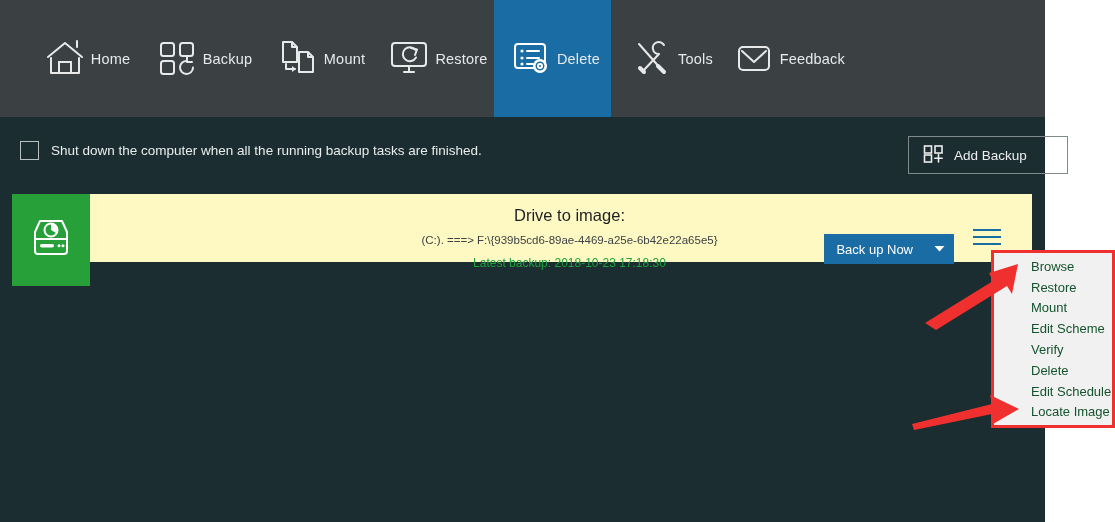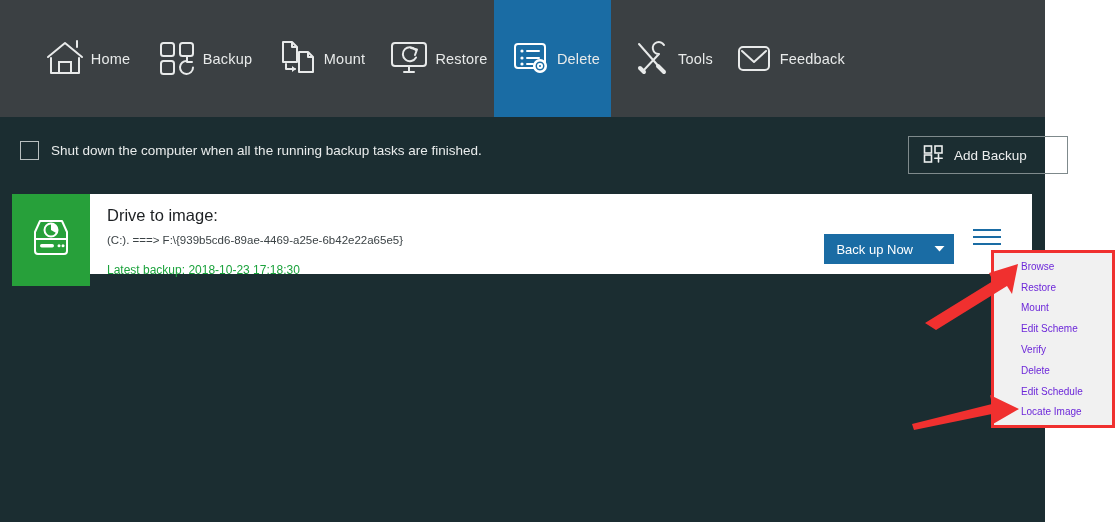--- a/index.html
+++ b/index.html
@@ -66,33 +66,34 @@
     background:transparent;
     color:#eceeee;
     display:flex; align-items:center;
     gap:9px; padding-left:14px;
     font-size:13.5px; cursor:pointer;
   }
 
   
   .card {
     position:absolute; left:12px; top:194px;
-    width:1020px; height:80px;
-    background:#ffffff;
+    width:1020px; height:68px;
+    background:#fef9c3;
     display:flex;
+    text-align:center;
   }
   .card-icon-box {
     width:78px; height:92px; background:#27a03a;
     display:flex; align-items:center; justify-content:center;
     flex:0 0 78px;
   }
   .card-body { flex:1; position:relative; padding:10px 0 0 17px; }
   .card-title { font-size:16.5px; color:#1d2023; line-height:22px; }
   .card-path  { font-size:11.5px; color:#3b4245; margin-top:7px; line-height:15px; }
-  .card-latest{ font-size:12px;   color:#1ba23c; margin-top:15px; line-height:15px; }
+  .card-latest{ font-size:12px;   color:#1ba23c; margin-top:8px; line-height:15px; }
 
   .backup-now {
     position:absolute; right:78px; top:40px;
     height:30px; min-width:119px;
     background:#1a6ca4; color:#ffffff;
     display:flex; align-items:center;
     font-size:13px; cursor:pointer;
   }
   .backup-now .bn-label { padding:0 11px 0 12px; white-space:nowrap; }
   .backup-now .bn-caret {
@@ -110,23 +111,23 @@
   
   .ctxmenu {
     position:absolute; left:991px; top:250px;
     width:124px; height:178px;
     background:#f1f1f1;
     border:3px solid #f0302f;
     z-index:40;
   }
   .ctx-item {
     height:20.8px;
-    padding-left:27px;
+    padding-left:37px;
     display:flex; align-items:center;
-    font-size:10px; color:#6d28d9;
+    font-size:13px; color:#14532d;
     cursor:pointer; white-space:nowrap;
   }
   .ctx-item:first-child { margin-top:3px; }
 
   
   .arrow-layer {
     position:absolute; left:0; top:0;
     width:1115px; height:522px;
     pointer-events:none; z-index:50;
   }

